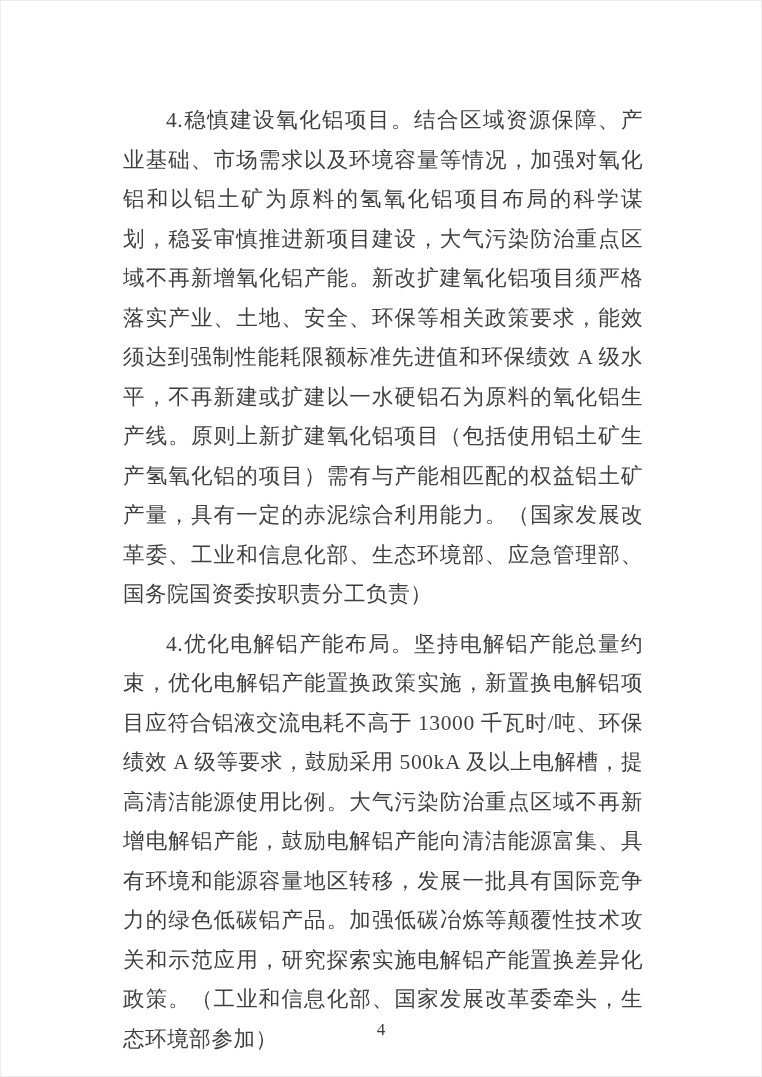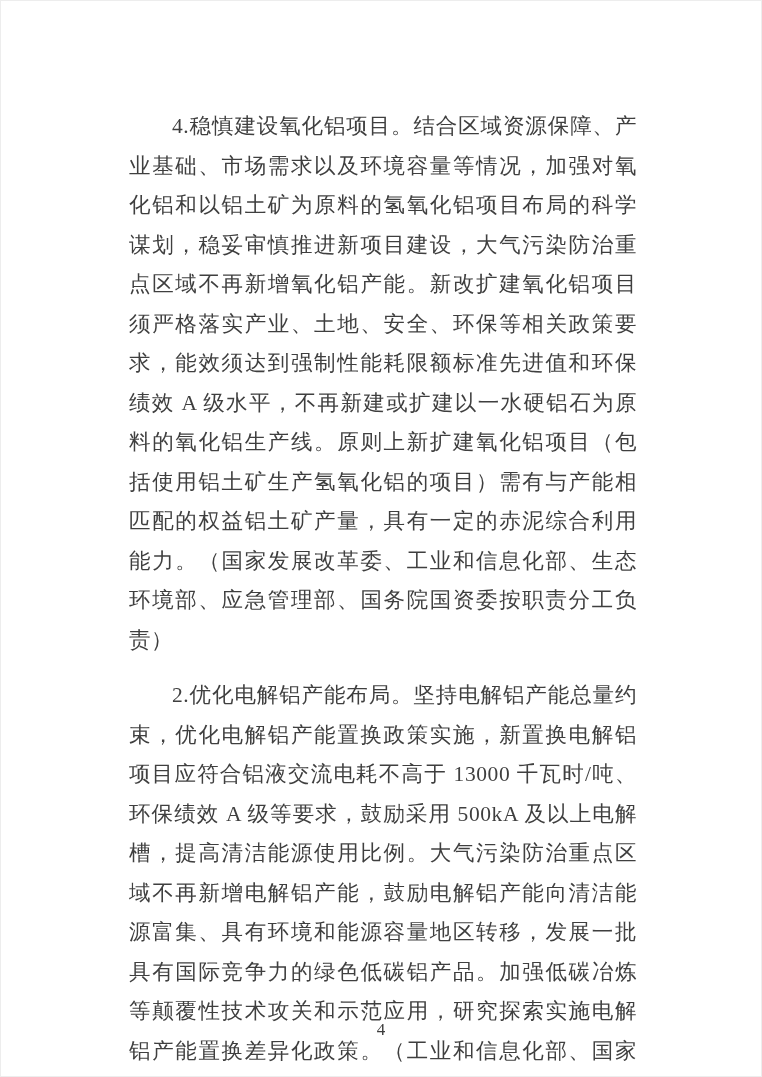--- a/index.html
+++ b/index.html
@@ -23,36 +23,36 @@
     top: 90px;
     width: 540px;
     color: #3f3f3f;
     font-size: 21.5px;
     line-height: 39.5px;
     letter-spacing: 0.6px;
     text-align: justify;
     text-justify: inter-ideograph;
   }
   .body-text p {
-    margin: 16px;
+    margin: 10px;
     text-indent: 2em;
   }
   .page-number {
     position: absolute;
     left: 0;
     right: 0;
     bottom: 36px;
     text-align: center;
     font-size: 17px;
     color: #3c3c3c;
     letter-spacing: 0;
   }
 </style>
 </head>
 <body>
 
 <div class="page">
   <div class="body-text">
     <p>4.稳慎建设氧化铝项目。结合区域资源保障、产业基础、市场需求以及环境容量等情况，加强对氧化铝和以铝土矿为原料的氢氧化铝项目布局的科学谋划，稳妥审慎推进新项目建设，大气污染防治重点区域不再新增氧化铝产能。新改扩建氧化铝项目须严格落实产业、土地、安全、环保等相关政策要求，能效须达到强制性能耗限额标准先进值和环保绩效 A 级水平，不再新建或扩建以一水硬铝石为原料的氧化铝生产线。原则上新扩建氧化铝项目（包括使用铝土矿生产氢氧化铝的项目）需有与产能相匹配的权益铝土矿产量，具有一定的赤泥综合利用能力。（国家发展改革委、工业和信息化部、生态环境部、应急管理部、国务院国资委按职责分工负责）</p>
-    <p>2.优化电解铝产能布局。坚持电解铝产能总量约束，优化电解铝产能置换政策实施，新置换电解铝项目应符合铝液交流电耗不高于 13000 千瓦时/吨、环保绩效 A 级等要求，鼓励采用 500kA 及以上电解槽，提高清洁能源使用比例。大气污染防治重点区域不再新增电解铝产能，鼓励电解铝产能向清洁能源富集、具有环境和能源容量地区转移，发展一批具有国际竞争力的绿色低碳铝产品。加强低碳冶炼等颠覆性技术攻关和示范应用，研究探索实施电解铝产能置换差异化政策。（工业和信息化部、国家发展改革委牵头，生态环境部参加）</p>
+    <p>4.优化电解铝产能布局。坚持电解铝产能总量约束，优化电解铝产能置换政策实施，新置换电解铝项目应符合铝液交流电耗不高于 13000 千瓦时/吨、环保绩效 A 级等要求，鼓励采用 500kA 及以上电解槽，提高清洁能源使用比例。大气污染防治重点区域不再新增电解铝产能，鼓励电解铝产能向清洁能源富集、具有环境和能源容量地区转移，发展一批具有国际竞争力的绿色低碳铝产品。加强低碳冶炼等颠覆性技术攻关和示范应用，研究探索实施电解铝产能置换差异化政策。（工业和信息化部、国家发展改革委牵头，生态环境部参加）</p>
   </div>
   <div class="page-number">4</div>
 </div>
 
 </body></html>

